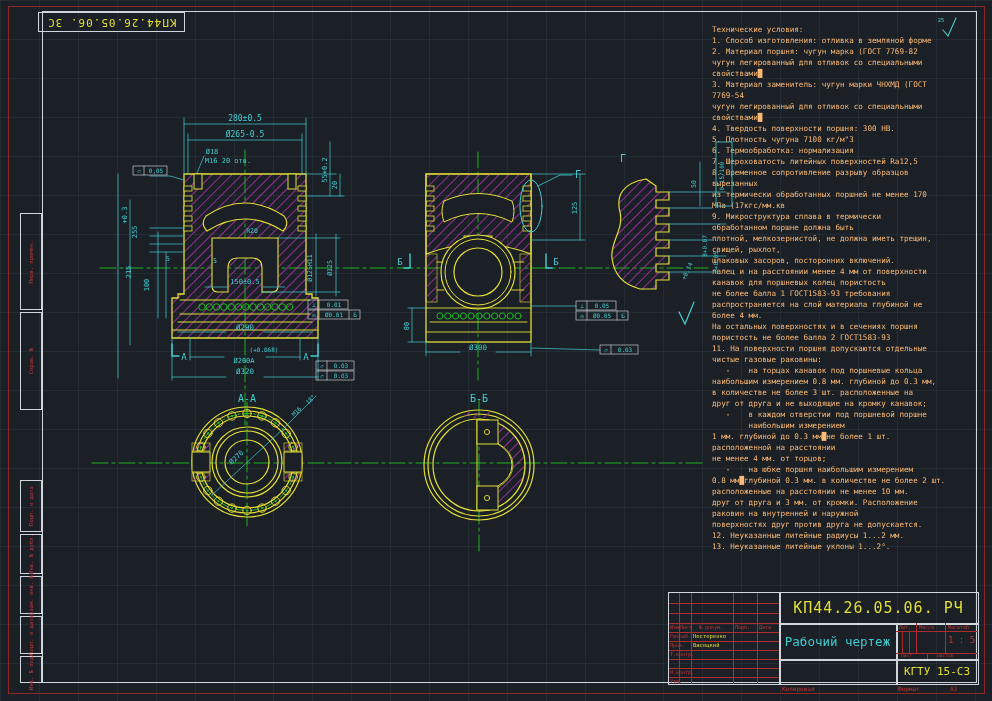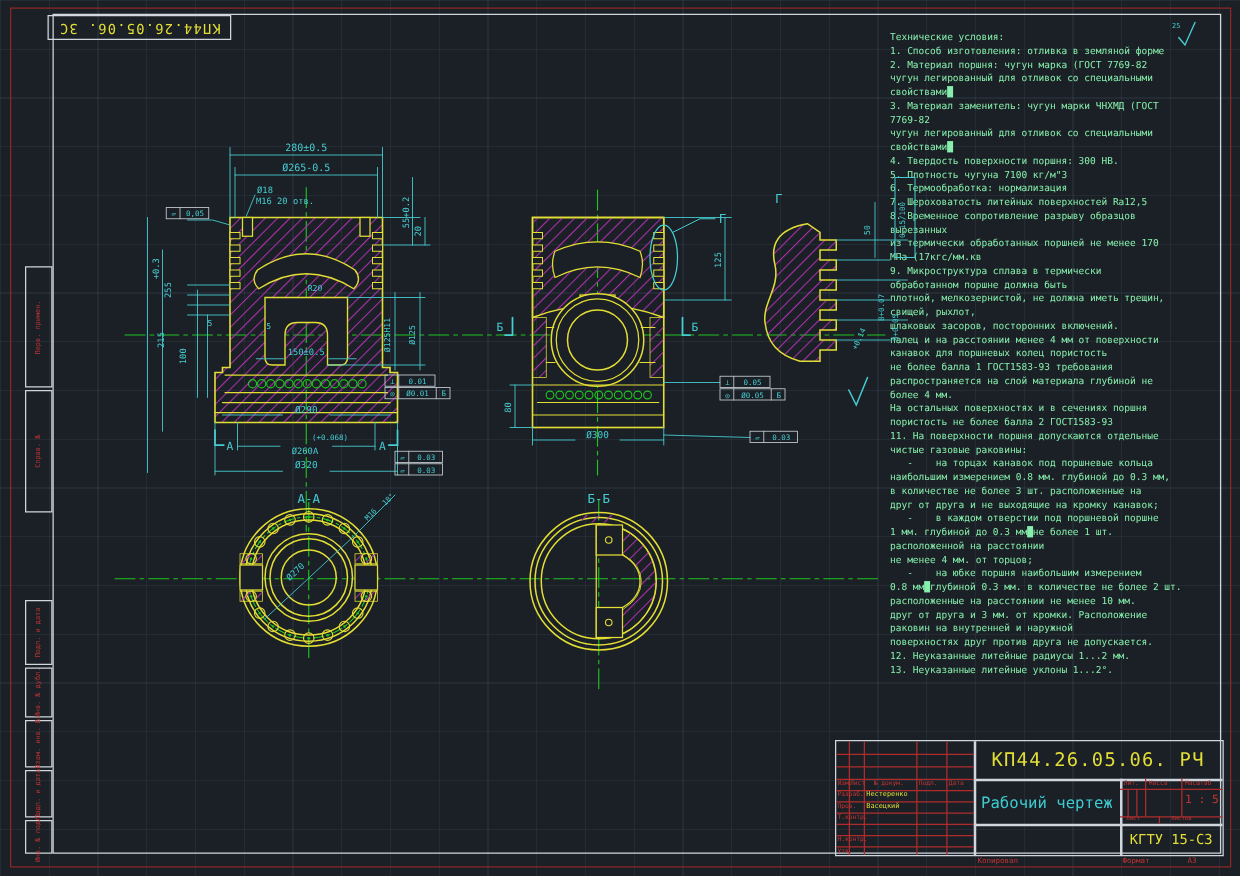--- a/index.html
+++ b/index.html
@@ -15,21 +15,21 @@
     border:1.5px solid #cfd6dd;box-sizing:border-box;}
   
   .stamp{position:absolute;left:38px;top:12px;width:147px;height:20px;
     border:1.5px solid #cfd6dd;box-sizing:border-box;display:flex;align-items:center;justify-content:center;}
   .stamp span{transform:rotate(180deg);color:#e3de35;font-size:11px;letter-spacing:1px;white-space:nowrap;}
   
   .lbox{position:absolute;left:20px;width:22px;border:1px solid #cfd6dd;box-sizing:border-box;}
   .lbox span{position:absolute;left:50%;top:50%;transform:translate(-50%,-50%) rotate(-90deg);
     color:#c23434;font-size:5.5px;white-space:nowrap;}
   
-  #tech{position:absolute;left:712px;top:24px;width:264px;color:#86efac;}
+  #tech{position:absolute;left:712px;top:24px;width:264px;color:#fdba74;}
   .tline{font-size:7.6px;line-height:11px;white-space:pre;}
   
   #tb{position:absolute;left:668px;top:592px;width:309px;height:91px;
       border:1.5px solid #cfd6dd;box-sizing:content-box;}
   .hl,.vl{position:absolute;background:#cfd6dd;}
   .rl{position:absolute;background:#b02c2c;}
   .tbt{position:absolute;color:#c23434;font-size:5px;white-space:nowrap;}
   .tby{position:absolute;color:#e3de35;font-size:5.5px;white-space:nowrap;}
   #tb-doc{position:absolute;left:110px;top:0;width:199px;height:30px;display:flex;align-items:center;justify-content:center;
      color:#e3de35;font-size:15px;letter-spacing:1px;}
@@ -78,21 +78,21 @@
       <span>Инв. № подл.</span>
     </div>
 
   <div id="tech">
       <div class="tline">Технические условия:</div>
       <div class="tline">1. Способ изготовления: отливка в земляной форме</div>
       <div class="tline">2. Материал поршня: чугун марка (ГОСТ 7769-82</div>
       <div class="tline">чугун легированный для отливок со специальными</div>
       <div class="tline">свойствами█</div>
       <div class="tline">3. Материал заменитель: чугун марки ЧНХМД (ГОСТ</div>
-      <div class="tline">7769-82</div>
+      <div class="tline">7769-54</div>
       <div class="tline">чугун легированный для отливок со специальными</div>
       <div class="tline">свойствами█</div>
       <div class="tline">4. Твердость поверхности поршня: 300 НВ.</div>
       <div class="tline">5. Плотность чугуна 7100 кг/м"3</div>
       <div class="tline">6. Термообработка: нормализация</div>
       <div class="tline">7. Шероховатость литейных поверхностей Ra12,5</div>
       <div class="tline">8. Временное сопротивление разрыву образцов</div>
       <div class="tline">вырезанных</div>
       <div class="tline">из термически обработанных поршней не менее 170</div>
       <div class="tline">МПа (17кгс/мм.кв</div>
@@ -108,20 +108,21 @@
       <div class="tline">более 4 мм.</div>
       <div class="tline">На остальных поверхностях и в сечениях поршня</div>
       <div class="tline">пористость не более балла 2 ГОСТ1583-93</div>
       <div class="tline">11. На поверхности поршня допускаются отдельные</div>
       <div class="tline">чистые газовые раковины:</div>
       <div class="tline">   -    на торцах канавок под поршневые кольца</div>
       <div class="tline">наибольшим измерением 0.8 мм. глубиной до 0.3 мм,</div>
       <div class="tline">в количестве не более 3 шт. расположенные на</div>
       <div class="tline">друг от друга и не выходящие на кромку канавок;</div>
       <div class="tline">   -    в каждом отверстии под поршневой поршне</div>
+      <div class="tline">        наибольшим измерением</div>
       <div class="tline">1 мм. глубиной до 0.3 мм█не более 1 шт.</div>
       <div class="tline">расположенной на расстоянии</div>
       <div class="tline">не менее 4 мм. от торцов;</div>
       <div class="tline">   -    на юбке поршня наибольшим измерением</div>
       <div class="tline">0.8 мм█глубиной 0.3 мм. в количестве не более 2 шт.</div>
       <div class="tline">расположенные на расстоянии не менее 10 мм.</div>
       <div class="tline">друг от друга и 3 мм. от кромки. Расположение</div>
       <div class="tline">раковин на внутренней и наружной</div>
       <div class="tline">поверхностях друг против друга не допускается.</div>
       <div class="tline">12. Неуказанные литейные радиусы 1...2 мм.</div>

